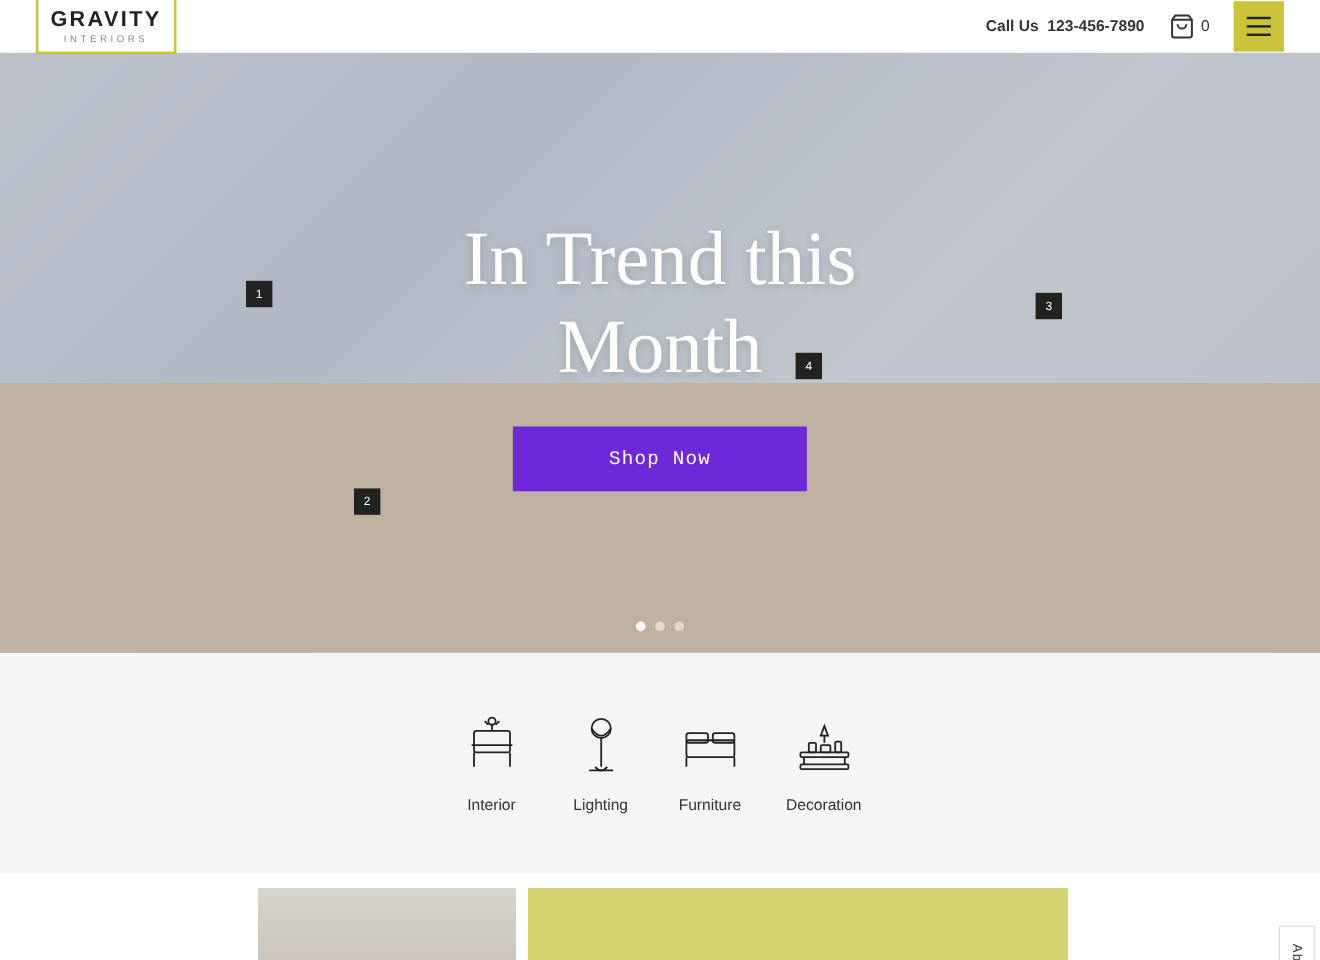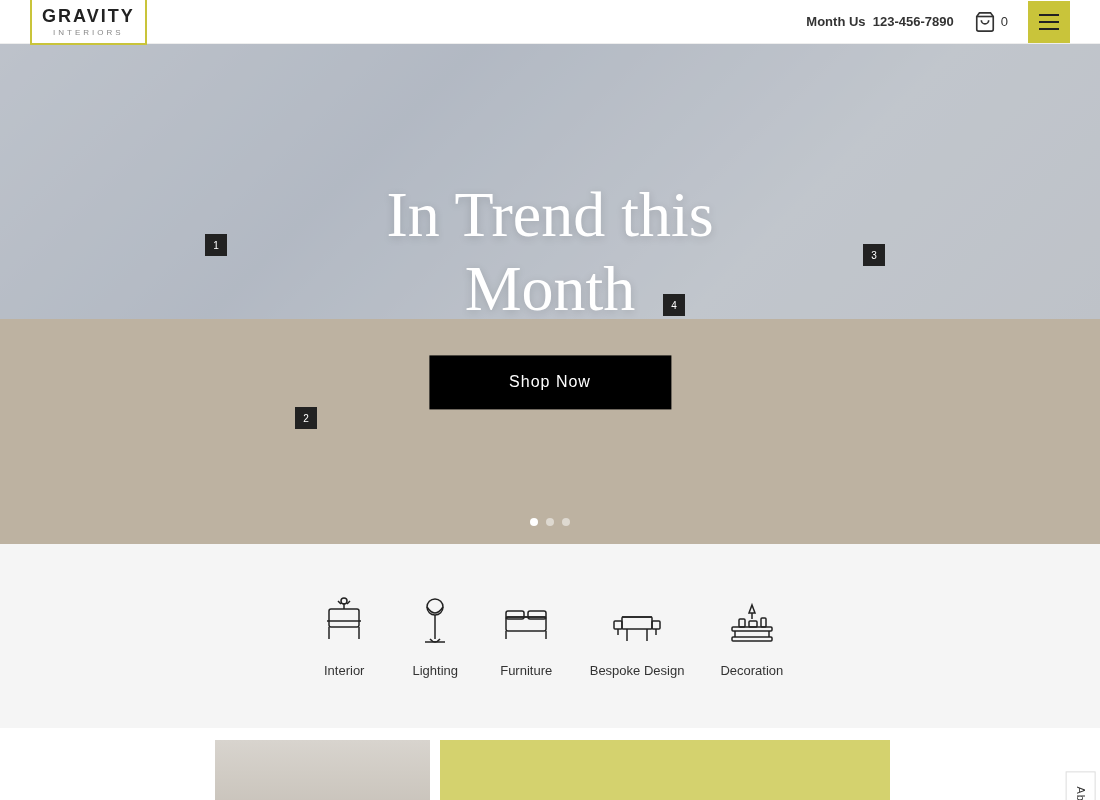--- a/index.html
+++ b/index.html
@@ -127,23 +127,23 @@
     .hero-title {
       font-size: 64px;
       font-weight: 400;
       font-family: 'Georgia', serif;
       line-height: 1.15;
       text-shadow: 0 2px 8px rgba(0,0,0,0.15);
       margin-bottom: 30px;
     }
     .shop-now-btn {
       display: inline-block;
-      background: #000000;
+      background: #6d28d9;
       color: #fff;
-      font-family: Liberation Sans, sans-serif;
+      font-family: Liberation Mono, monospace;
       font-size: 16px;
       letter-spacing: 1px;
       padding: 18px 80px;
       cursor: pointer;
       border: none;
     }
 
     
     .hotspot {
       position: absolute;
@@ -272,21 +272,21 @@
 <header class="header">
   <div class="logo-wrapper">
     <div class="logo-box">
       <span class="logo-brand">GRAVITY</span>
       <span class="logo-sub">INTERIORS</span>
     </div>
   </div>
 
   <div class="header-right">
     <div class="call-us">
-      <span>Month Us</span>
+      <span>Call Us</span>
       &nbsp;<span>123-456-7890</span>
     </div>
     <div class="cart-icon">
       <svg class="cart-svg" viewBox="0 0 24 24" fill="none" stroke="#333" stroke-width="1.8">
         <path d="M6 2L3 6v14a2 2 0 002 2h14a2 2 0 002-2V6l-3-4z"></path>
         <line x1="3" y1="6" x2="21" y2="6"></line>
         <path d="M16 10a4 4 0 01-8 0"></path>
       </svg>
       <span>0</span>
     </div>
@@ -375,38 +375,20 @@
         <rect x="5" y="14" width="18" height="8" rx="2"></rect>
         <rect x="27" y="14" width="18" height="8" rx="2"></rect>
         <line x1="5" y1="34" x2="5" y2="42"></line>
         <line x1="45" y1="34" x2="45" y2="42"></line>
         <line x1="5" y1="20" x2="45" y2="20"></line>
       </svg>
     </div>
     <span class="cat-label">Furniture</span>
   </div>
 
-  <div class="cat-item">
-    <div class="cat-icon">
-      <svg viewBox="0 0 50 50">
-
-        <rect x="10" y="20" width="30" height="12" rx="1"></rect>
-        <line x1="15" y1="32" x2="15" y2="44"></line>
-        <line x1="35" y1="32" x2="35" y2="44"></line>
-
-        <rect x="2" y="24" width="8" height="8" rx="1"></rect>
-        <rect x="40" y="24" width="8" height="8" rx="1"></rect>
-        <line x1="6" y1="32" x2="6" y2="38"></line>
-        <line x1="44" y1="32" x2="44" y2="38"></line>
-
-        <line x1="10" y1="20" x2="40" y2="20"></line>
-      </svg>
-    </div>
-    <span class="cat-label">Bespoke Design</span>
-  </div>
 
   <div class="cat-item">
     <div class="cat-icon">
       <svg viewBox="0 0 50 50">
 
         <rect x="5" y="30" width="40" height="4" rx="1"></rect>
         <rect x="5" y="40" width="40" height="4" rx="1"></rect>
         <line x1="8" y1="34" x2="8" y2="40"></line>
         <line x1="42" y1="34" x2="42" y2="40"></line>
 

